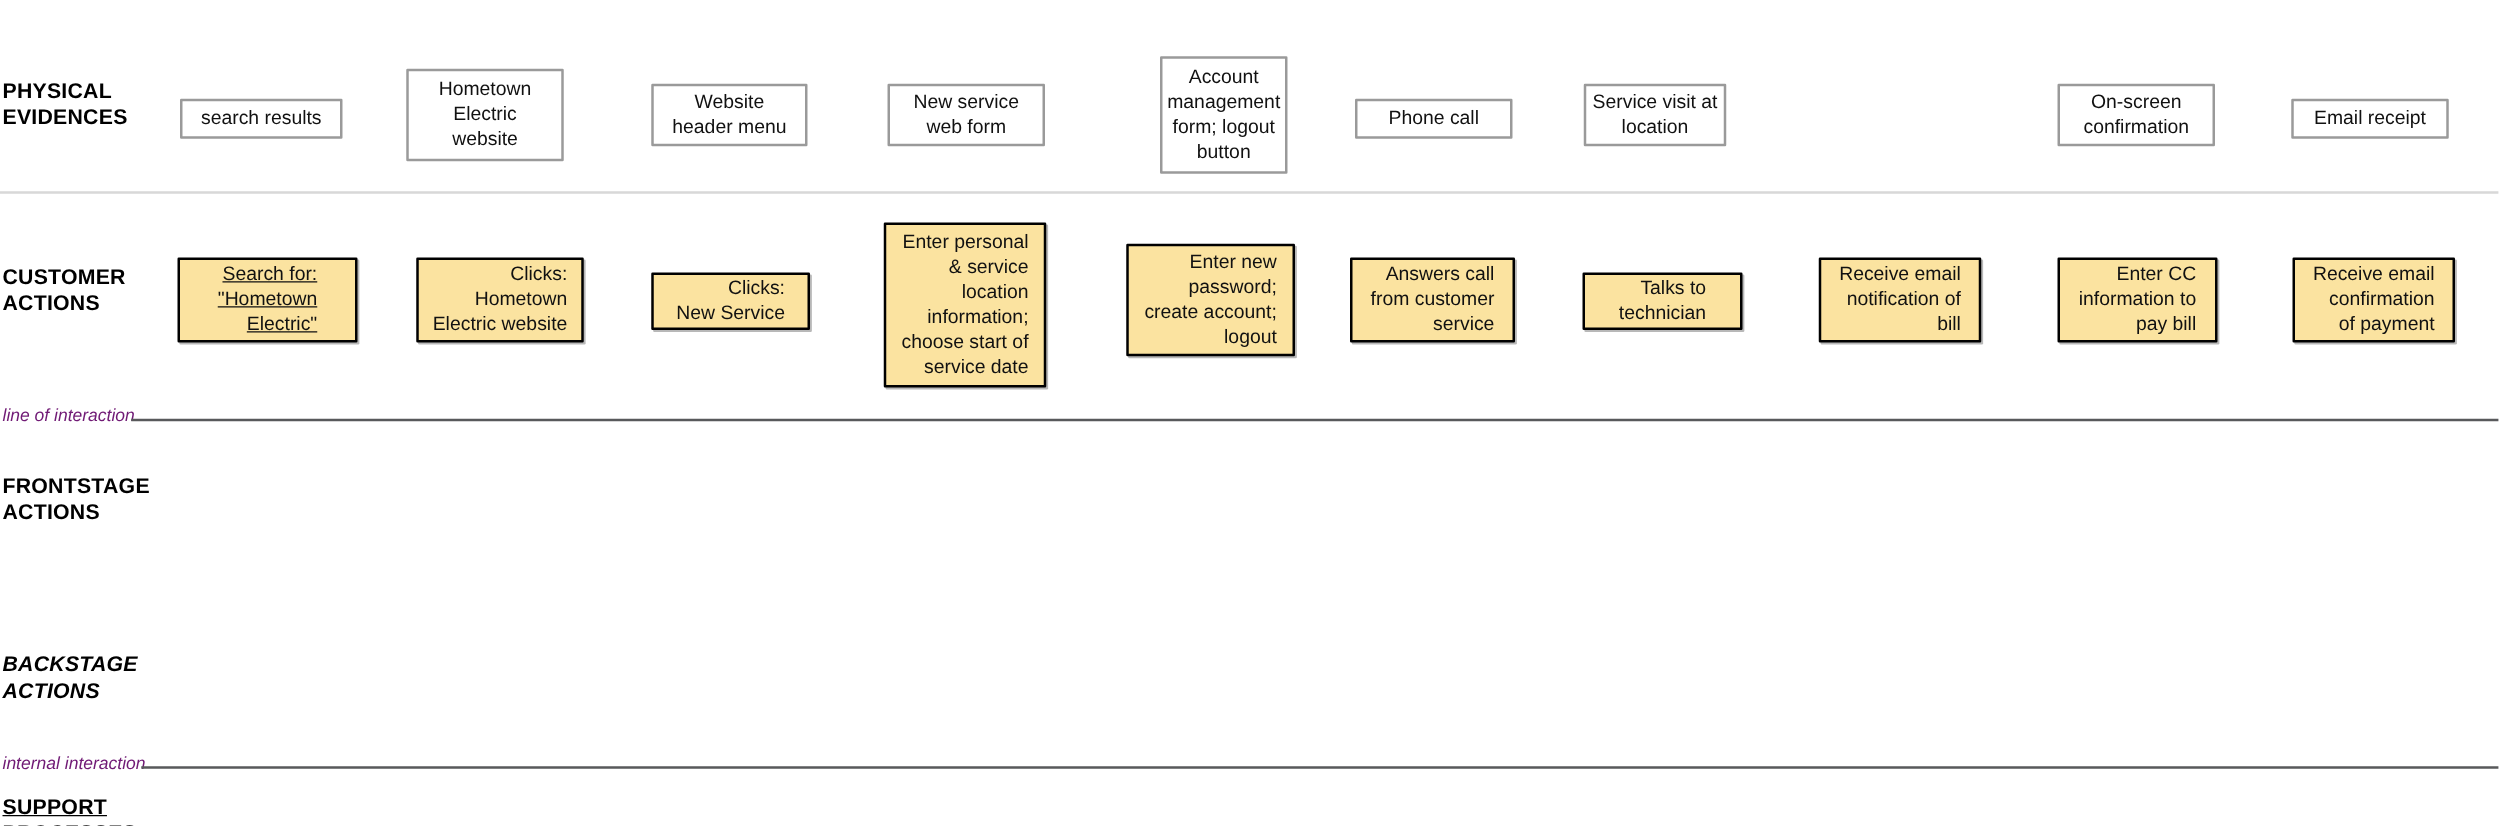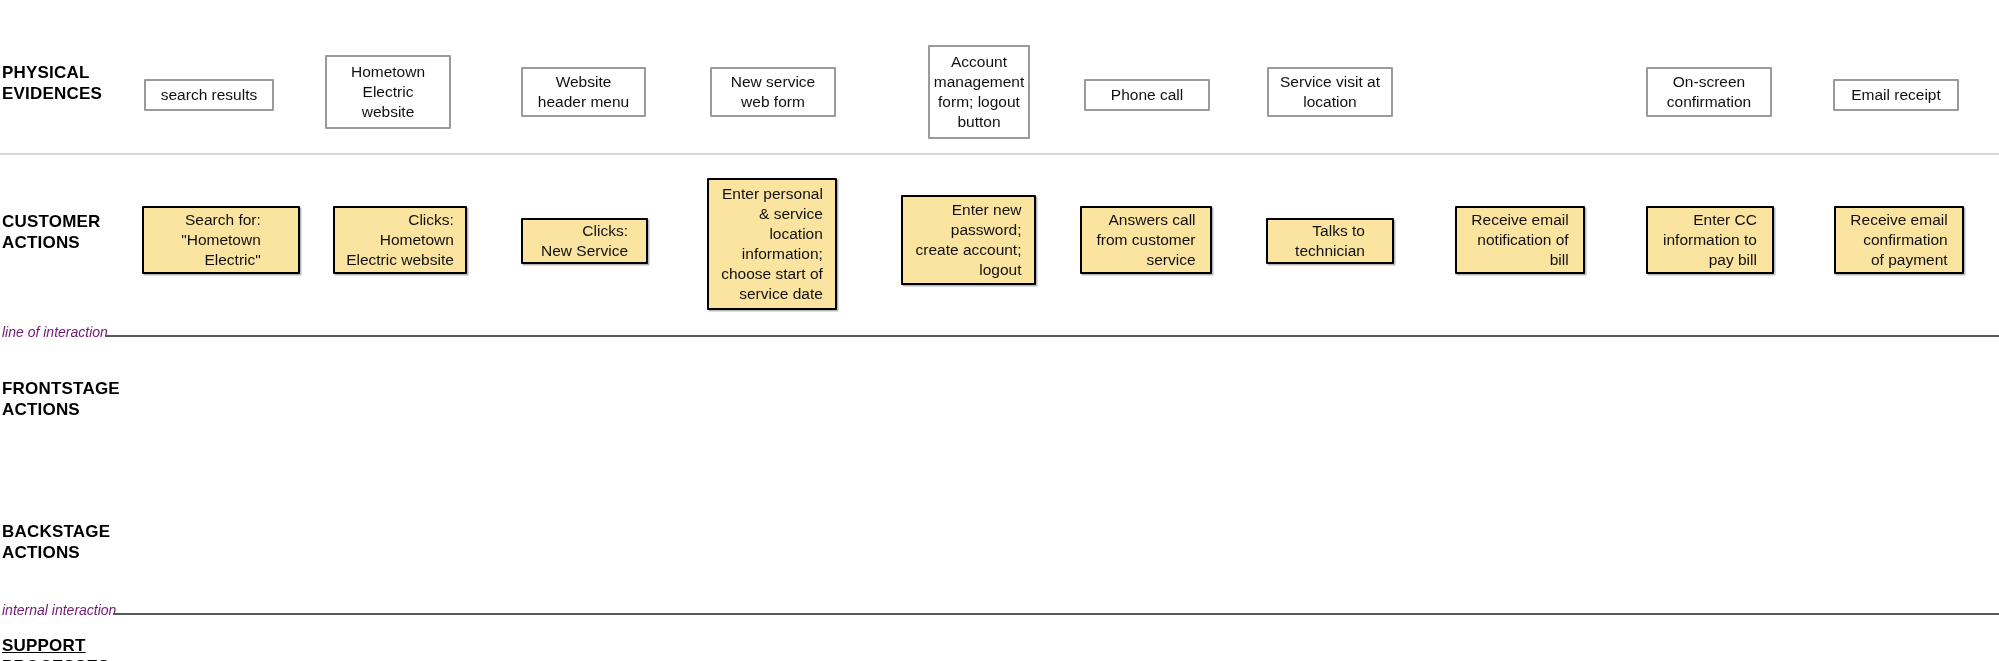--- a/index.html
+++ b/index.html
@@ -124,35 +124,35 @@
   <div class="node evidence" style="left:710px; top:24px; width:126px; height:50px;">New service
 web form</div>
 
   <div class="node evidence" style="left:928px; top:2px; width:102px; height:94px;">Account
 management
 form; logout
 button</div>
 
   <div class="node evidence" style="left:1084px; top:36px; width:126px; height:32px;">Phone call</div>
 
-  <div class="node evidence" style="left:1267px; top:24px; width:126px; height:50px;">Service visit at
+  <div class="node evidence" style="left:1267px; top:24px; width:114px; height:50px;">Service visit at
 location</div>
 
 
   <div class="node evidence" style="left:1646px; top:24px; width:126px; height:50px;">On-screen
 confirmation</div>
 
   <div class="node evidence" style="left:1833px; top:36px; width:126px; height:32px;">Email receipt</div>
 
   <div class="band-rule" style="top:110px;"></div>
 
   <div class="row-label" style="top:168px;">CUSTOMER
 ACTIONS</div>
 
-  <div class="node action" style="left:142px; top:163px; width:158px; height:68px;">Search for:
+  <div class="node action" style="left:142px; top:163px; width:144px; height:68px;text-decoration:underline;">Search for:
 "Hometown
 Electric"</div>
 
   <div class="node action" style="left:333px; top:163px; width:134px; height:68px;">Clicks:
 Hometown
 Electric website</div>
 
   <div class="node action" style="left:521px; top:175px; width:127px; height:46px;">Clicks:
 New Service</div>
 
@@ -190,21 +190,21 @@
   <div class="divider" style="top:280px;">
     <span class="divider-label">line of interaction</span>
     <div class="divider-line" style="left:105px; right:0;"></div>
   </div>
 
   <div class="row-label" style="top:335px;">FRONTSTAGE
 ACTIONS</div>
   <div class="row-body" style="position:absolute; left:144px; top:320px; width:1840px; height:60px;"></div>
 
 
-  <div class="row-label" style="top:478px;">BACKSTAGE
+  <div class="row-label" style="top:478px;font-style:italic;">BACKSTAGE
 ACTIONS</div>
   <div class="row-body" style="position:absolute; left:144px; top:465px; width:1840px; height:60px;"></div>
 
   <div class="divider" style="top:558px;">
     <span class="divider-label">internal interaction</span>
     <div class="divider-line" style="left:113px; right:0;"></div>
   </div>
 
   <div class="row-label" style="top:592px;text-decoration:underline;">SUPPORT
 PROCESSES</div>

